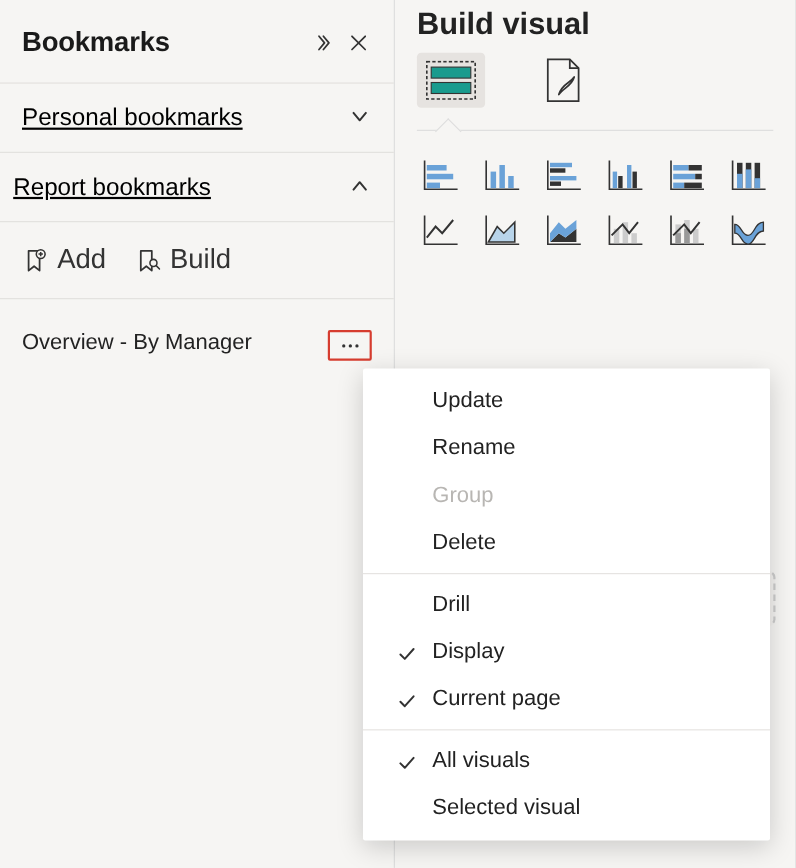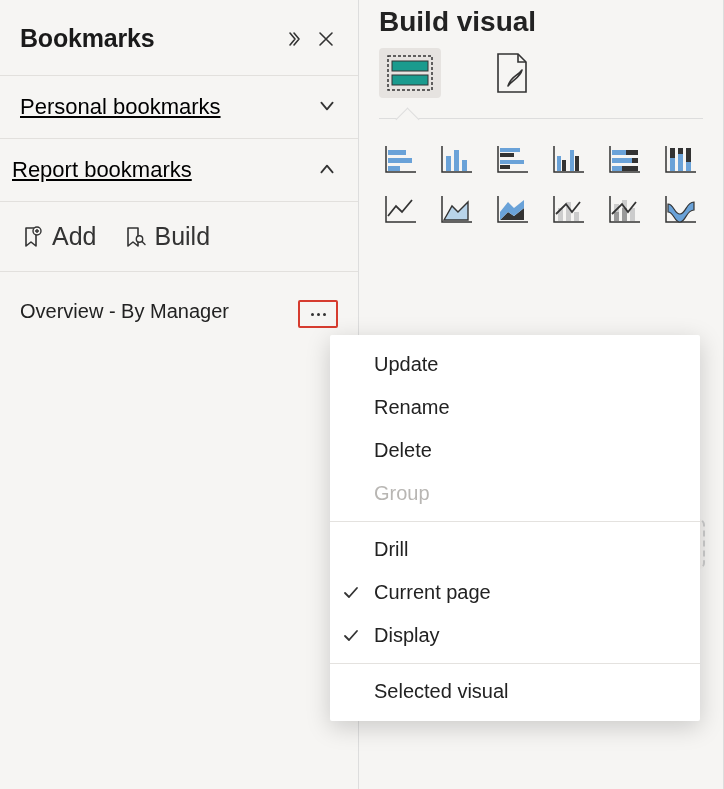--- a/index.html
+++ b/index.html
@@ -169,22 +169,22 @@
       top: 335px;
       width: 370px;
       background: #fff;
       box-shadow: 0 6px 24px rgba(0,0,0,0.18);
       border-radius: 2px;
       padding: 8px 0;
       z-index: 100;
     }
     .menu-item {
       display: flex;
-      align-items: center;
-      padding: 10px 20px 10px 12px;
+      align-items: flex-end;
+      padding: 10px 20px 10px 31px;
       font-size: 20px;
       color: #222;
       cursor: pointer;
     }
     .menu-item.disabled { color: #b8b6b3; cursor: default; }
     .menu-check {
       width: 32px;
       display: flex;
       align-items: center;
       justify-content: flex-start;
@@ -412,47 +412,55 @@
 
 <div class="context-menu" id="context-menu">
     <div class="menu-item">
       <span class="menu-check"></span>
       <span class="menu-label">Update</span>
     </div>
     <div class="menu-item">
       <span class="menu-check"></span>
       <span class="menu-label">Rename</span>
     </div>
+    <div class="menu-item disabled">
+      <span class="menu-check"></span>
+      <span class="menu-label">Group</span>
+    </div>
     <div class="menu-item">
       <span class="menu-check"></span>
       <span class="menu-label">Delete</span>
     </div>
-    <div class="menu-item disabled">
-      <span class="menu-check"></span>
-      <span class="menu-label">Group</span>
-    </div>
     <div class="menu-sep"></div>
     <div class="menu-item">
       <span class="menu-check"></span>
       <span class="menu-label">Drill</span>
+    </div>
+    <div class="menu-item">
+      <span class="menu-check">
+        <svg width="18" height="18" viewBox="0 0 18 18">
+          <path d="M3 9l4 4 8-9" stroke="#333" stroke-width="1.8" fill="none" stroke-linecap="round" stroke-linejoin="round"></path>
+        </svg>
+      </span>
+      <span class="menu-label">Display</span>
     </div>
     <div class="menu-item">
       <span class="menu-check">
         <svg width="18" height="18" viewBox="0 0 18 18">
           <path d="M3 9l4 4 8-9" stroke="#333" stroke-width="1.8" fill="none" stroke-linecap="round" stroke-linejoin="round"></path>
         </svg>
       </span>
       <span class="menu-label">Current page</span>
     </div>
+    <div class="menu-sep"></div>
     <div class="menu-item">
       <span class="menu-check">
         <svg width="18" height="18" viewBox="0 0 18 18">
           <path d="M3 9l4 4 8-9" stroke="#333" stroke-width="1.8" fill="none" stroke-linecap="round" stroke-linejoin="round"></path>
         </svg>
       </span>
-      <span class="menu-label">Display</span>
-    </div>
-    <div class="menu-sep"></div>
+      <span class="menu-label">All visuals</span>
+    </div>
     <div class="menu-item">
       <span class="menu-check"></span>
       <span class="menu-label">Selected visual</span>
     </div>
   </div>
 
 </body></html>

